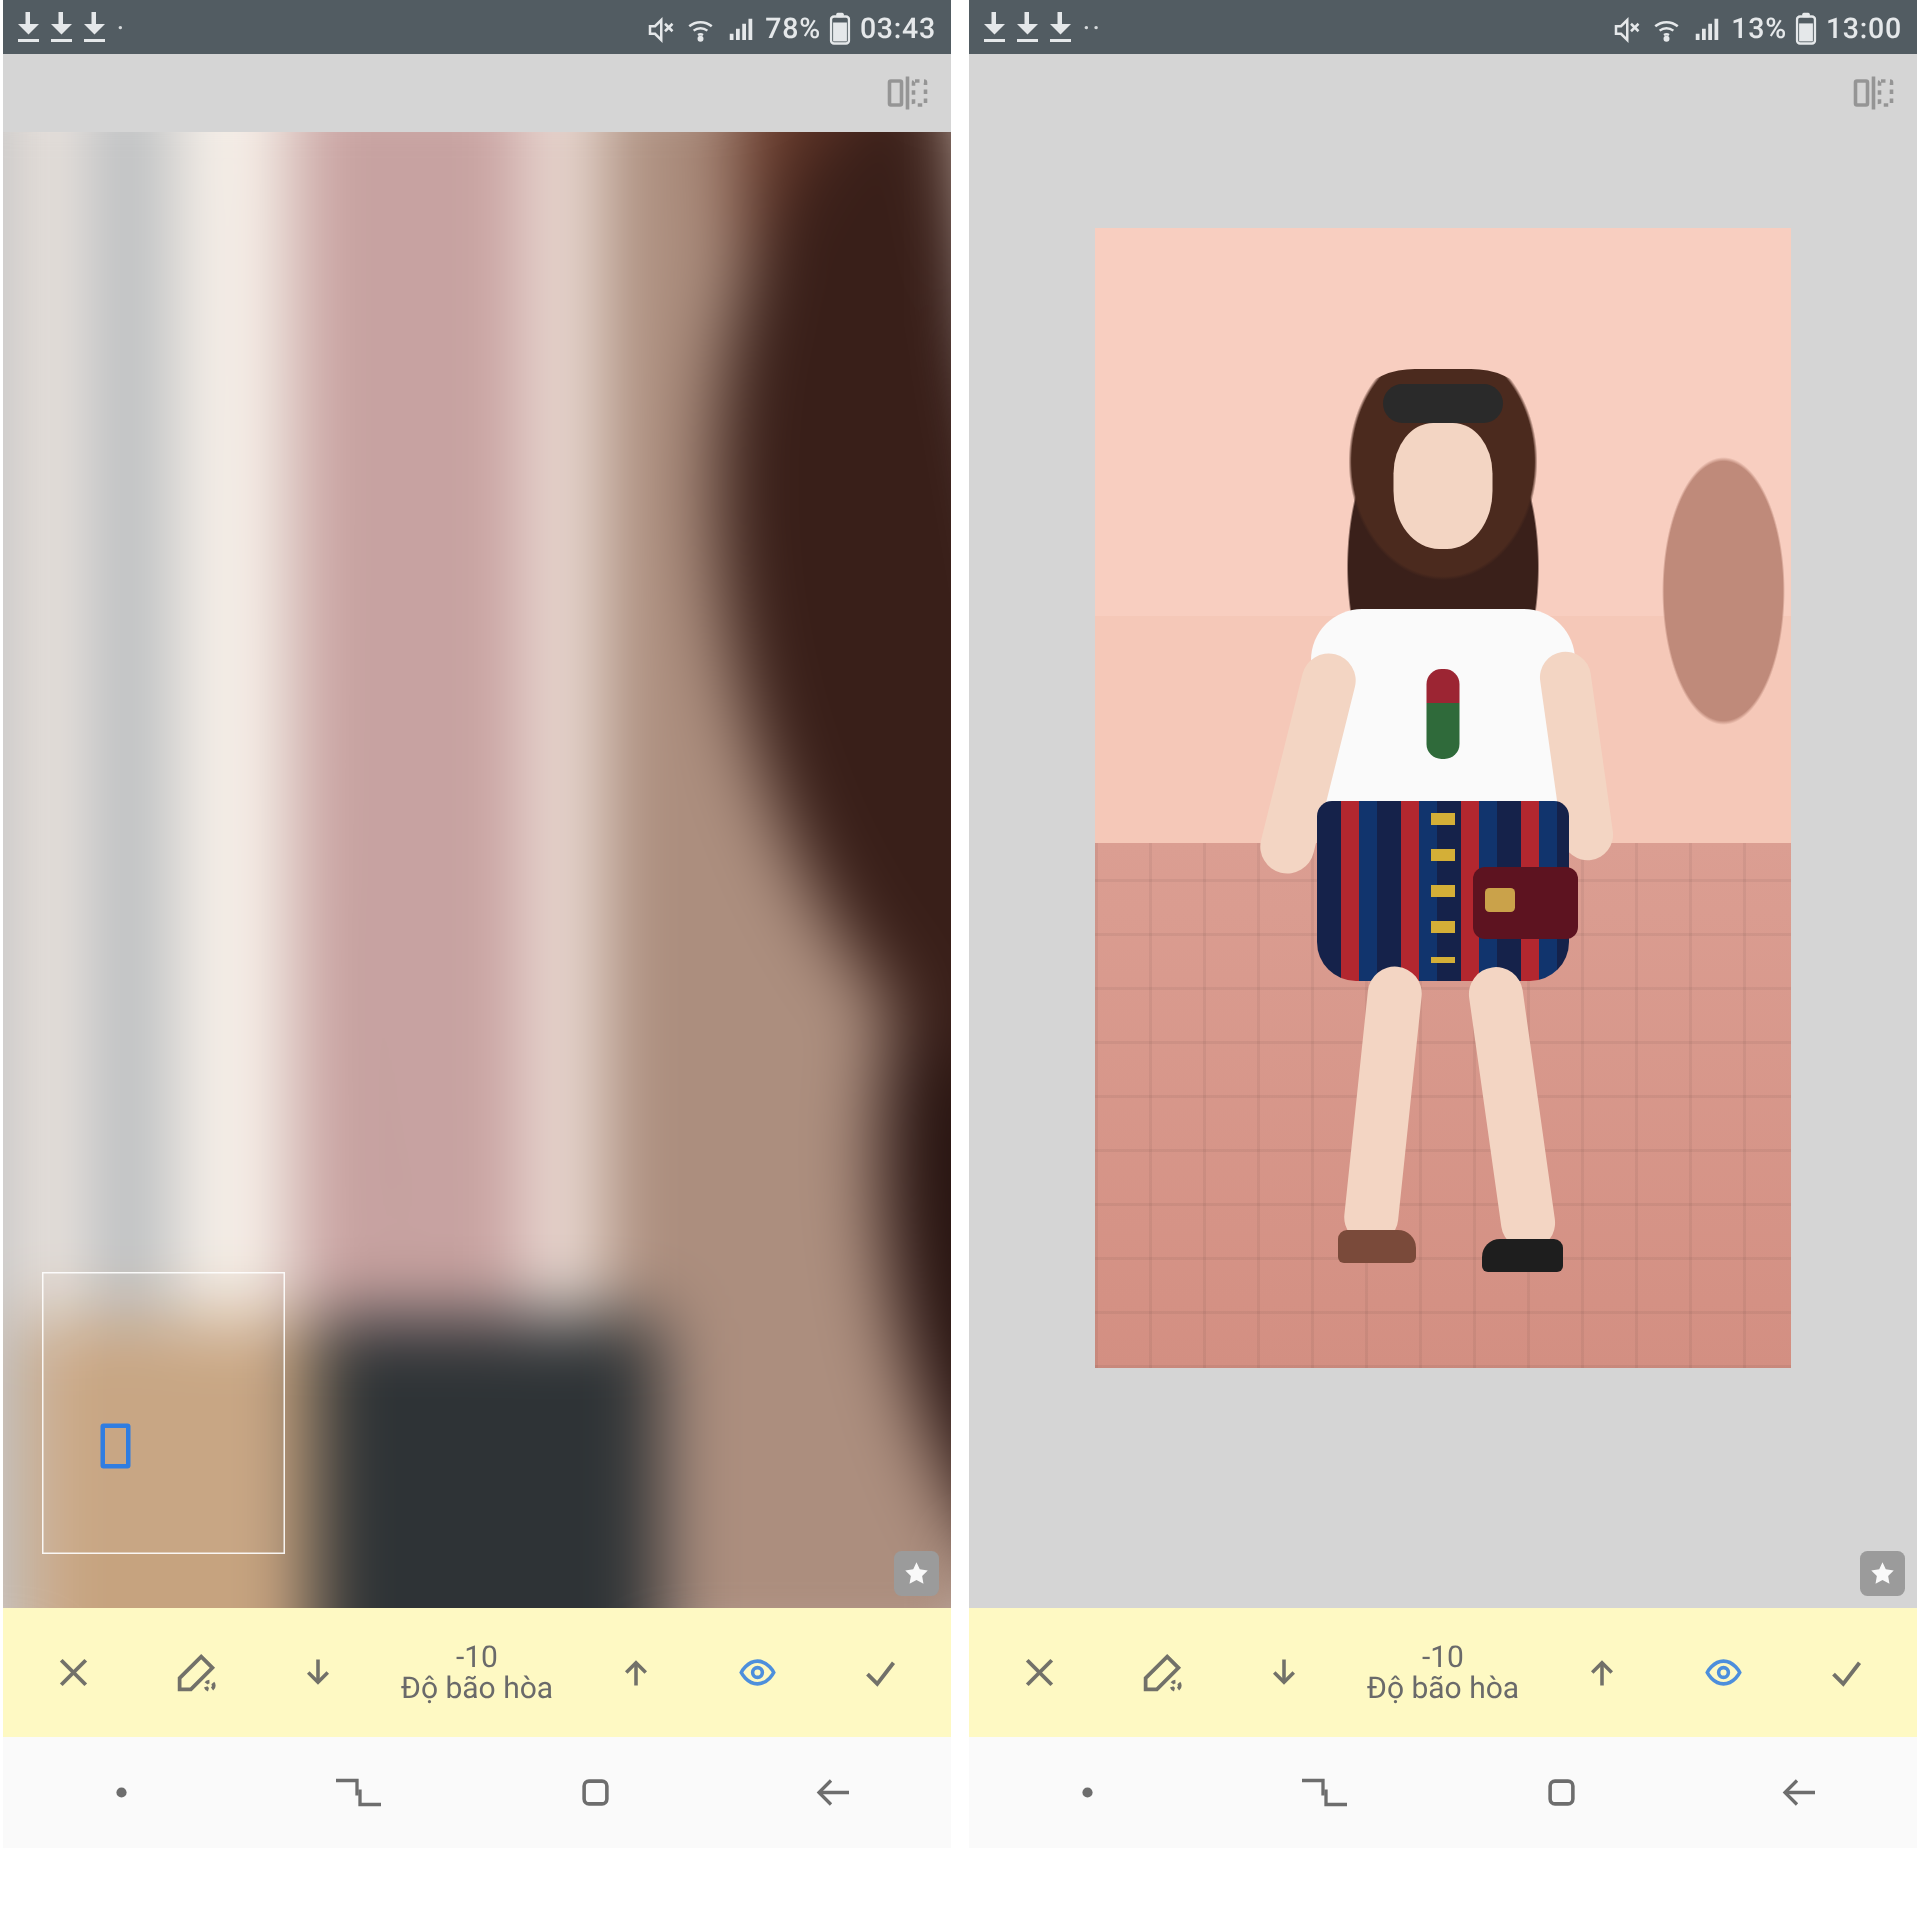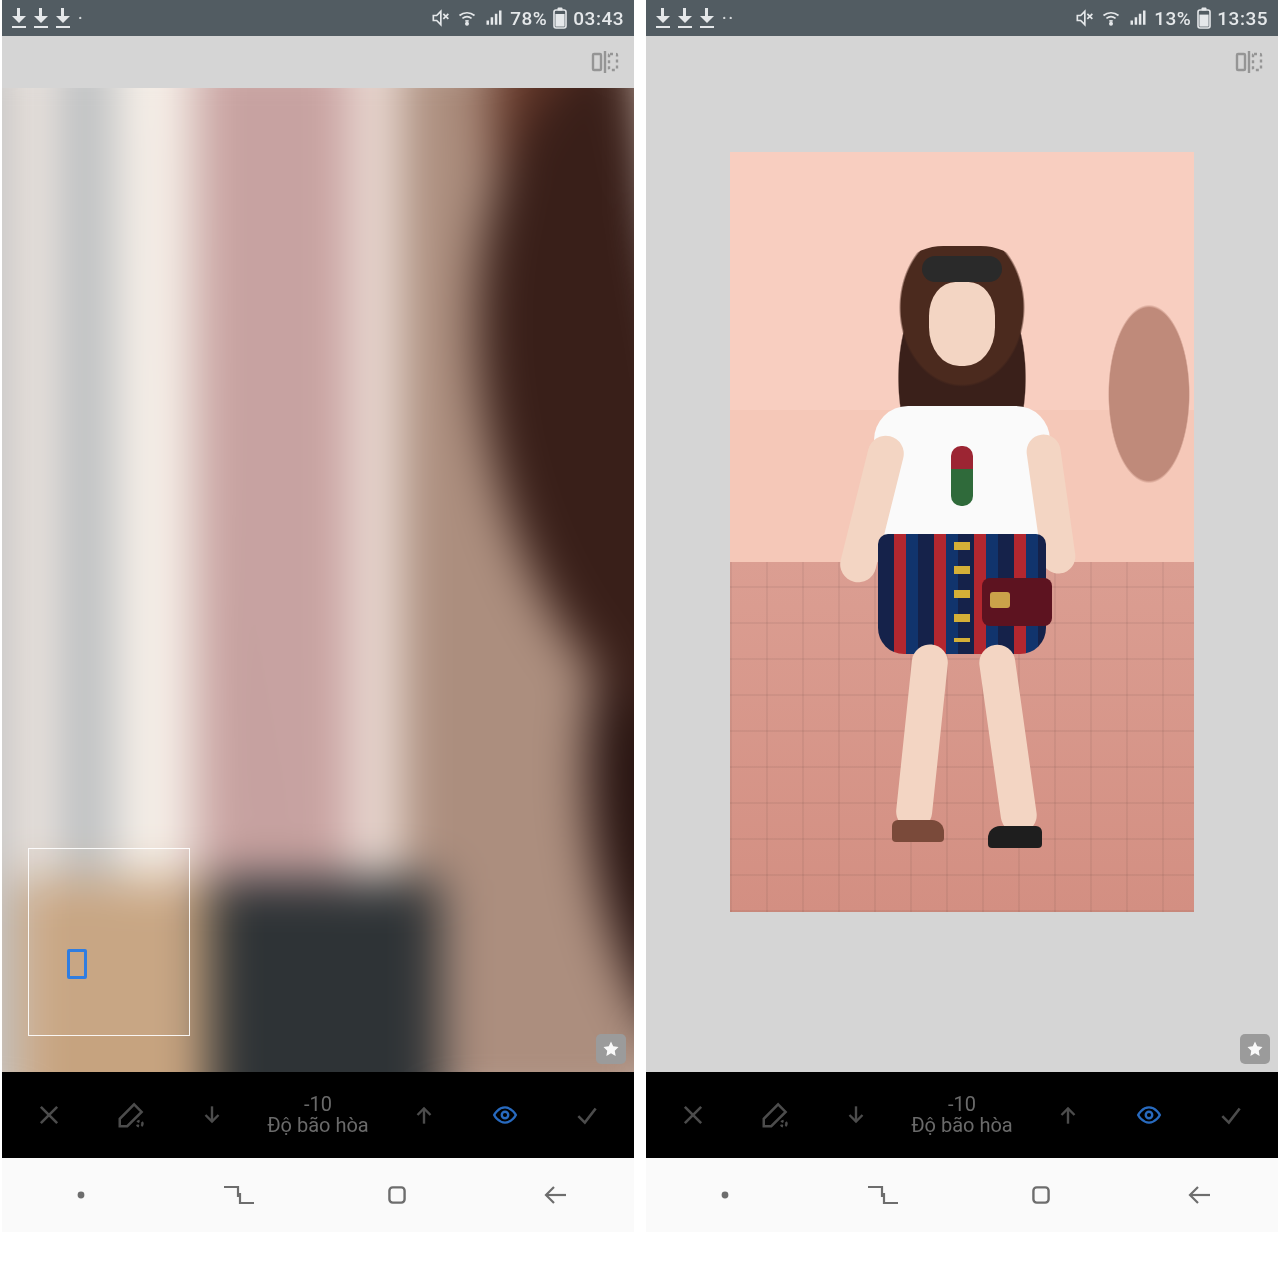--- a/index.html
+++ b/index.html
@@ -4,21 +4,21 @@
 <style>
   html,body{margin:0;padding:0;background:#fff;font-family:Roboto,Arial,sans-serif}
   .stage{width:1280px;height:1280px;position:relative;background:#fff}
   .phone{position:absolute;top:0;width:632px;height:1232px;display:flex;flex-direction:column;background:#fff}
   .phone.left{left:2px}
   .phone.right{left:646px}
 
   
   .statusbar{height:36px;background:#525c62;color:#e5e8ea;display:flex;align-items:center;justify-content:space-between;padding:0 10px;font-size:20px;font-weight:500}
   .sb-left{display:flex;align-items:center;gap:8px}
-  .sb-right{display:flex;align-items:center;gap:6px}
+  .sb-right{display:flex;align-items:flex-end;gap:6px}
   .dl-icon{width:14px;height:20px;position:relative}
   .dl-icon::before{content:"";position:absolute;left:5px;top:0;width:3px;height:11px;background:#e5e8ea}
   .dl-icon::after{content:"";position:absolute;left:0;top:8px;border-left:7px solid transparent;border-right:7px solid transparent;border-top:7px solid #e5e8ea}
   .dl-bar{position:absolute;left:0;bottom:0;width:14px;height:2px;background:#e5e8ea}
   .dots{letter-spacing:2px;font-size:16px;opacity:.9}
   .ic{display:inline-flex}
   svg{display:block}
   .sb-text{font-size:19px;letter-spacing:.5px}
 
   
@@ -81,21 +81,21 @@
   .buttons{position:absolute;left:50%;top:296px;transform:translateX(-50%);width:16px;height:100px;
            background:repeating-linear-gradient(180deg,#d4af37 0 8px, rgba(0,0,0,0) 8px 24px)}
   .bag{position:absolute;left:130px;top:332px;width:70px;height:48px;background:#5d1320;border-radius:8px}
   .bag::after{content:"";position:absolute;left:8px;top:14px;width:20px;height:16px;background:#caa24a;border-radius:3px}
   .leg-l{position:absolute;left:52px;top:398px;width:36px;height:186px;background:#f3d5c3;border-radius:20px;transform:rotate(6deg)}
   .leg-r{position:absolute;right:46px;top:398px;width:36px;height:190px;background:#f3d5c3;border-radius:20px;transform:rotate(-8deg)}
   .shoe-l{position:absolute;left:40px;top:574px;width:52px;height:22px;background:#7a4a3a;border-radius:6px 12px 4px 4px}
   .shoe-r{position:absolute;right:30px;top:580px;width:54px;height:22px;background:#1e1e1e;border-radius:12px 6px 4px 4px}
 
   
-  .toolrow{height:86px;background:#000000;display:flex;align-items:center;justify-content:space-around;padding:0 6px;color:#5a5a5a}
+  .toolrow{height:86px;background:#fef9c3;display:flex;align-items:center;justify-content:space-around;padding:0 6px;color:#5a5a5a}
   .tool{display:flex;flex-direction:column;align-items:center;justify-content:center;width:72px;height:64px}
   .tool.wide{width:auto;min-width:120px}
   .param{line-height:1.05;text-align:center;color:#6a6a6a;font-size:20px}
   .param .val{font-size:20px}
   .eye svg path,.eye svg circle{stroke:#2f7de1}
   .toolrow svg{opacity:.85}
 
   
   .navbar{height:74px;background:#fafafa;display:flex;align-items:center;justify-content:space-around;color:#4a4a4a}
   .navbtn{width:120px;height:48px;display:flex;align-items:center;justify-content:center}
@@ -291,21 +291,21 @@
             </svg>
         </span>
         <span class="sb-text">13%</span>
         <span class="ic">
           <svg width="14" height="22" viewBox="0 0 14 22">
               <rect x="1" y="3" width="12" height="18" rx="2" fill="none" stroke="#e5e8ea" stroke-width="1.6"></rect>
               <rect x="4.5" y="0.5" width="5" height="3" rx="1" fill="#e5e8ea"></rect>
               <rect x="2.4" y="7.6" width="9.2" height="12" fill="#e5e8ea"></rect>
             </svg>
         </span>
-        <span class="sb-text">13:35</span>
+        <span class="sb-text">13:00</span>
       </div>
     </div>
 
     <div class="appbar">
       <span class="mirror-icon">
         <svg width="30" height="26" viewBox="0 0 30 26" fill="none" stroke="#6c6c6c" stroke-width="2.4">
             <line x1="15" y1="2" x2="15" y2="24"></line>
             <rect x="3" y="5" width="8" height="16" rx="1"></rect>
             <rect x="19" y="5" width="8" height="16" rx="1" stroke-dasharray="3 3"></rect>
           </svg>

